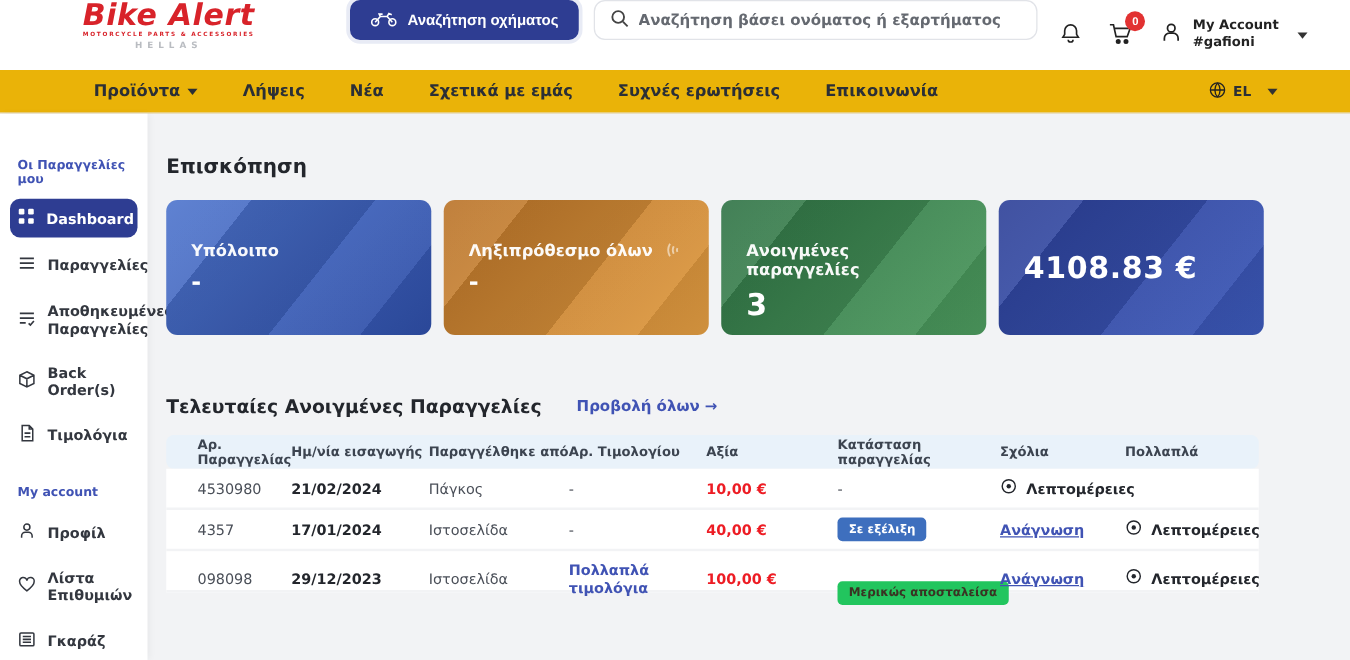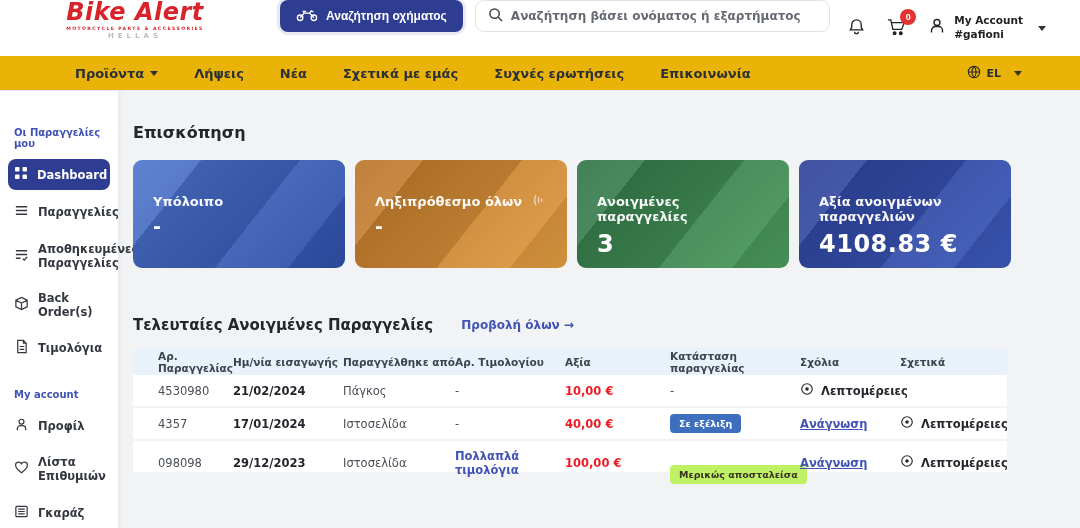--- a/index.html
+++ b/index.html
@@ -67,21 +67,21 @@
   .tr { display:grid; grid-template-columns:100px 110px 112px 110px 105px 130px 100px 1fr; align-items:center; }
   .tr.head { background:#e9f2fa; border-radius:6px; height:27px; font-size:10.5px; font-weight:600; color:#3c4450; }
   .tr.head > div:first-child { padding-left:25px; }
   .tr.row { background:#fff; height:33px; font-size:11.5px; color:#4a4f58; border-bottom:2px solid #f2f3f5; }
   .tr.row > div:first-child { padding-left:25px; }
   .c-date { font-weight:bold; color:#23262c; }
   .c-val { color:#ed1c24; font-weight:600; }
   .badge { display:inline-block; padding:4px 9px; border-radius:4px; font-size:9.5px; font-weight:600; color:#fff; white-space:nowrap; }
   .badge-green  { background:#57b84f; }
   .badge-blue   { background:#3e6fbe; }
-  .badge-yellow { background:#bef264; color:#3a3323;margin-top:24px; }
+  .badge-yellow { background:#22c55e; color:#3a3323;margin-top:24px; }
   .link { color:#4053b4; text-decoration:underline; cursor:pointer; font-weight:600; }
   .link.plain { text-decoration:none; }
   .action { display:flex; align-items:center; gap:7px; font-weight:bold; color:#23262c; cursor:pointer; font-size:11.5px; }
 </style>
 </head>
 <body>
 
 <div class="topbar">
   <div class="logo">
     <div class="logo-title">Bike Alert</div>
@@ -278,21 +278,20 @@
           </svg>
         </span>
         <div class="card-label">Ληξιπρόθεσμο όλων</div>
         <div class="card-value dash">-</div>
       </div>
       <div class="card green">
         <div class="card-label">Ανοιγμένες παραγγελίες</div>
         <div class="card-value">3</div>
       </div>
       <div class="card navy">
-        <div class="card-label">Αξία ανοιγμένων παραγγελιών</div>
         <div class="card-value">4108.83 €</div>
       </div>
     </div>
 
     <div class="orders-head">
       <div class="orders-title">Τελευταίες Ανοιγμένες Παραγγελίες</div>
       <a class="view-all">
         <span>Προβολή όλων</span>
         <span>→</span>
       </a>
@@ -300,21 +299,21 @@
 
     <div class="tbl">
       <div class="tr head">
         <div>Αρ. Παραγγελίας</div>
         <div>Ημ/νία εισαγωγής</div>
         <div>Παραγγέλθηκε από</div>
         <div>Αρ. Τιμολογίου</div>
         <div>Αξία</div>
         <div>Κατάσταση παραγγελίας</div>
         <div>Σχόλια</div>
-        <div>Σχετικά</div>
+        <div>Πολλαπλά</div>
       </div>
 
       <div class="tr row">
         <div>4530980</div>
         <div class="c-date">21/02/2024</div>
         <div>Πάγκος</div>
         <div>-</div>
         <div class="c-val">10,00 €</div>
         <div>-</div>
         <div class="action">

